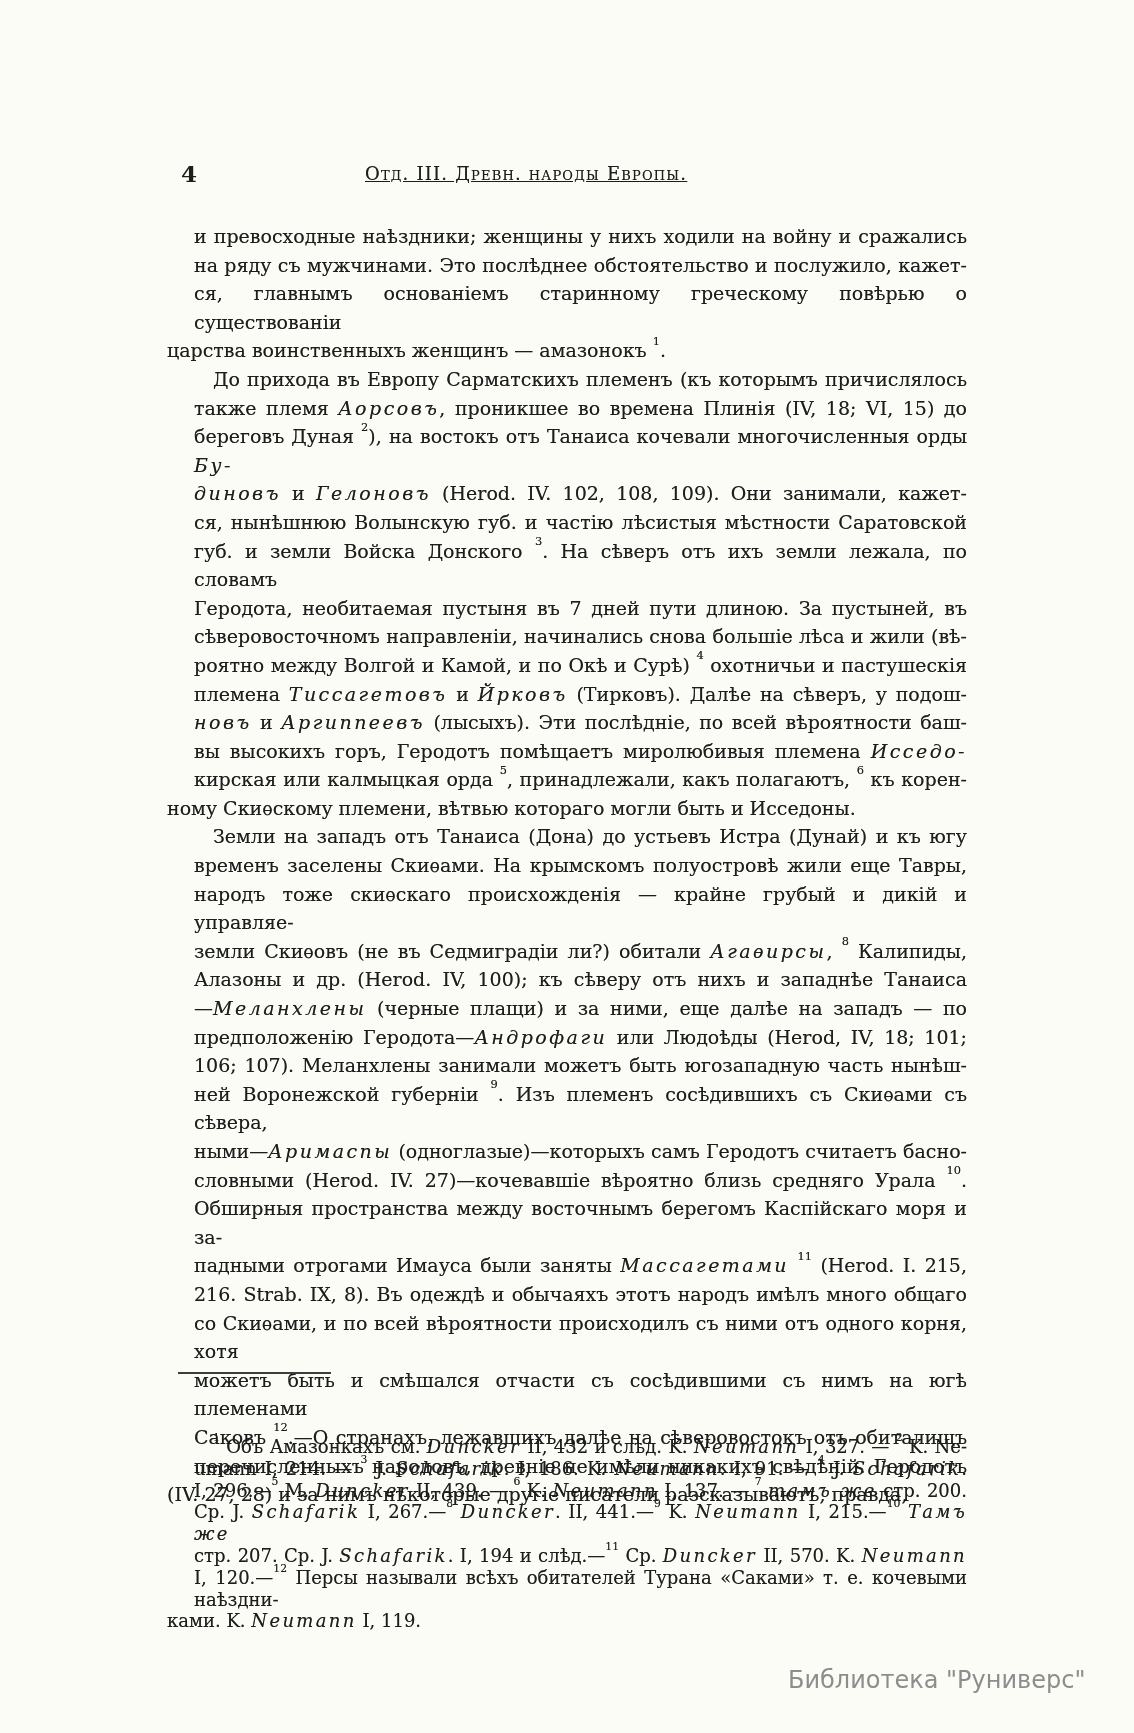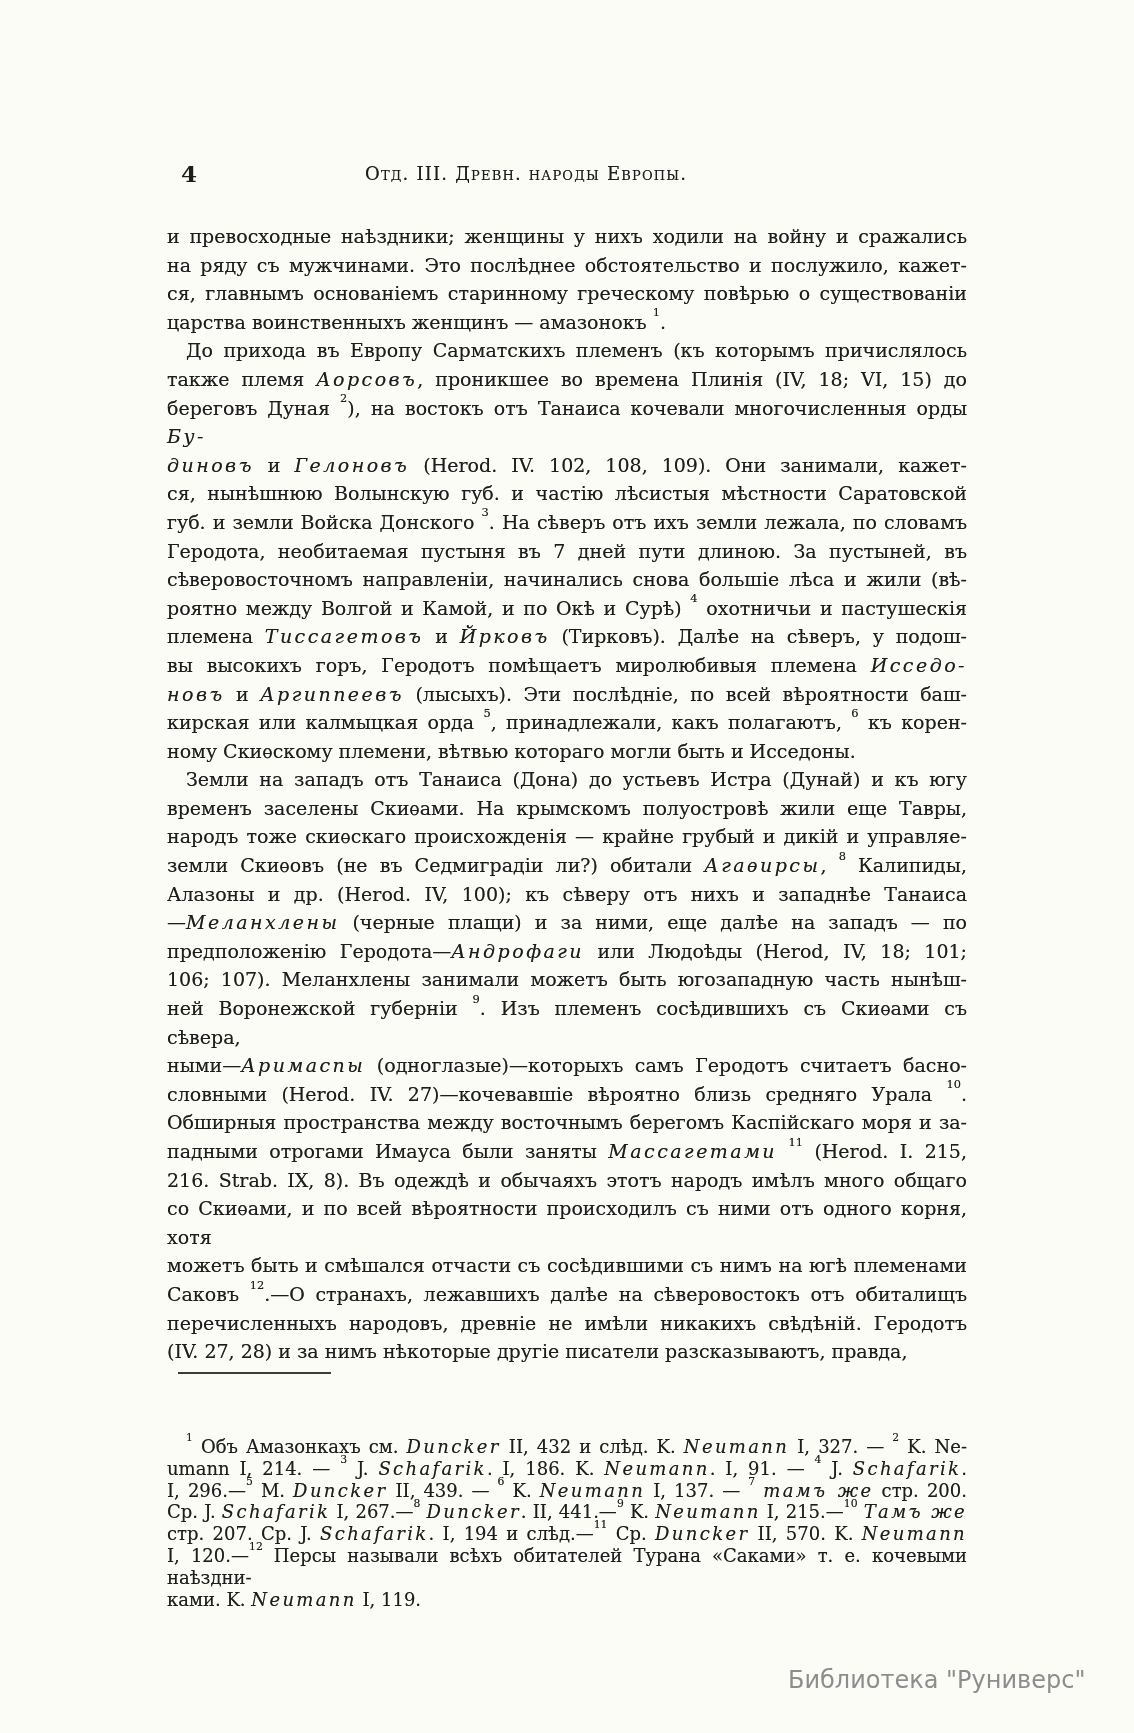--- a/index.html
+++ b/index.html
@@ -8,33 +8,34 @@
     position:relative;width:1134px;height:1733px;background:#fafcf5;
     font-family:"DejaVu Serif","Liberation Serif",serif;color:#1d1d1d;
     overflow:hidden;margin:0 auto;
   }
   .pagehead{position:absolute;left:167px;top:160px;width:800px;height:30px;}
   .pagenum{position:absolute;left:14px;top:0;font-size:23px;font-weight:bold;letter-spacing:.5px;}
   .runhead{
     position:absolute;left:198px;top:3px;font-size:18px;
     font-variant:small-caps;letter-spacing:1.2px;white-space:nowrap;
     text-shadow:0 0 .5px rgba(25,25,25,.55);
+    text-decoration:underline;
   }
   .bodytext{
     position:absolute;left:167px;top:222px;width:800px;
     font-size:19px;line-height:28.6px;
     text-shadow:0 0 .5px rgba(25,25,25,.55);
   }
   .footnotes{
     position:absolute;left:167px;top:1436px;width:800px;
     font-size:18px;line-height:21.8px;
     text-shadow:0 0 .4px rgba(25,25,25,.5);
   }
   .line{min-height:1em;}
-  .just{text-align:justify;text-align-last:justify;}
+  .just{text-align:justify;text-align-last:justify;margin-left:27px;}
   .ind{text-indent:19px;}
   .spaced{letter-spacing:.13em;font-style:italic;}
   sup{font-size:.6em;line-height:0;position:relative;top:-.45em;letter-spacing:0;}
   .fnsep{position:absolute;left:178px;top:1372px;width:153px;height:2px;background:#3d3d3d;}
   .watermark{
     position:absolute;left:788px;top:1666px;
     font-family:"DejaVu Sans","Liberation Sans",sans-serif;
     font-size:24px;color:#8d8d8d;white-space:nowrap;
   }
 </style>
@@ -56,22 +57,22 @@
       <div class="line just ind"><span>До прихода въ Европу Сарматскихъ племенъ (къ которымъ причислялось</span></div>
       <div class="line just"><span>также племя </span><span class="spaced">Аорсовъ</span><span>, проникшее во времена Плинія (IV, 18; VI, 15) до</span></div>
       <div class="line just"><span>береговъ Дуная </span><sup>2</sup><span>), на востокъ отъ Танаиса кочевали многочисленныя орды </span><span class="spaced">Бу-</span></div>
       <div class="line just"><span class="spaced">диновъ</span><span> и </span><span class="spaced">Гелоновъ</span><span> (Herod. IV. 102, 108, 109). Они занимали, кажет-</span></div>
       <div class="line just"><span>ся, нынѣшнюю Волынскую губ. и частію лѣсистыя мѣстности Саратовской</span></div>
       <div class="line just"><span>губ. и земли Войска Донского </span><sup>3</sup><span>. На сѣверъ отъ ихъ земли лежала, по словамъ</span></div>
       <div class="line just"><span>Геродота, необитаемая пустыня въ 7 дней пути длиною. За пустыней, въ</span></div>
       <div class="line just"><span>сѣверовосточномъ направленіи, начинались снова большіе лѣса и жили (вѣ-</span></div>
       <div class="line just"><span>роятно между Волгой и Камой, и по Окѣ и Сурѣ) </span><sup>4</sup><span> охотничьи и пастушескія</span></div>
       <div class="line just"><span>племена </span><span class="spaced">Тиссагетовъ</span><span> и </span><span class="spaced">Йрковъ</span><span> (Тирковъ). Далѣе на сѣверъ, у подош-</span></div>
+      <div class="line just"><span class="spaced">новъ</span><span> и </span><span class="spaced">Аргиппеевъ</span><span> (лысыхъ). Эти послѣдніе, по всей вѣроятности баш-</span></div>
       <div class="line just"><span>вы высокихъ горъ, Геродотъ помѣщаетъ миролюбивыя племена </span><span class="spaced">Исседо-</span></div>
-      <div class="line just"><span class="spaced">новъ</span><span> и </span><span class="spaced">Аргиппеевъ</span><span> (лысыхъ). Эти послѣдніе, по всей вѣроятности баш-</span></div>
       <div class="line just"><span>кирская или калмыцкая орда </span><sup>5</sup><span>, принадлежали, какъ полагаютъ, </span><sup>6</sup><span> къ корен-</span></div>
       <div class="line"><span>ному Скиѳскому племени, вѣтвью котораго могли быть и Исседоны.</span></div>
       <div class="line just ind"><span>Земли на западъ отъ Танаиса (Дона) до устьевъ Истра (Дунай) и къ югу</span></div>
       <div class="line just"><span>временъ заселены Скиѳами. На крымскомъ полуостровѣ жили еще Тавры,</span></div>
       <div class="line just"><span>народъ тоже скиѳскаго происхожденія — крайне грубый и дикій и управляе-</span></div>
       <div class="line just"><span>земли Скиѳовъ (не въ Седмиградіи ли?) обитали </span><span class="spaced">Агаѳирсы</span><span>, </span><sup>8</sup><span> Калипиды,</span></div>
       <div class="line just"><span>Алазоны и др. (Herod. IV, 100); къ сѣверу отъ нихъ и западнѣе Танаиса</span></div>
       <div class="line just"><span>—</span><span class="spaced">Меланхлены</span><span> (черные плащи) и за ними, еще далѣе на западъ — по</span></div>
       <div class="line just"><span>предположенію Геродота—</span><span class="spaced">Андрофаги</span><span> или Людоѣды (Herod, IV, 18; 101;</span></div>
       <div class="line just"><span>106; 107). Меланхлены занимали можетъ быть югозападную часть нынѣш-</span></div>

